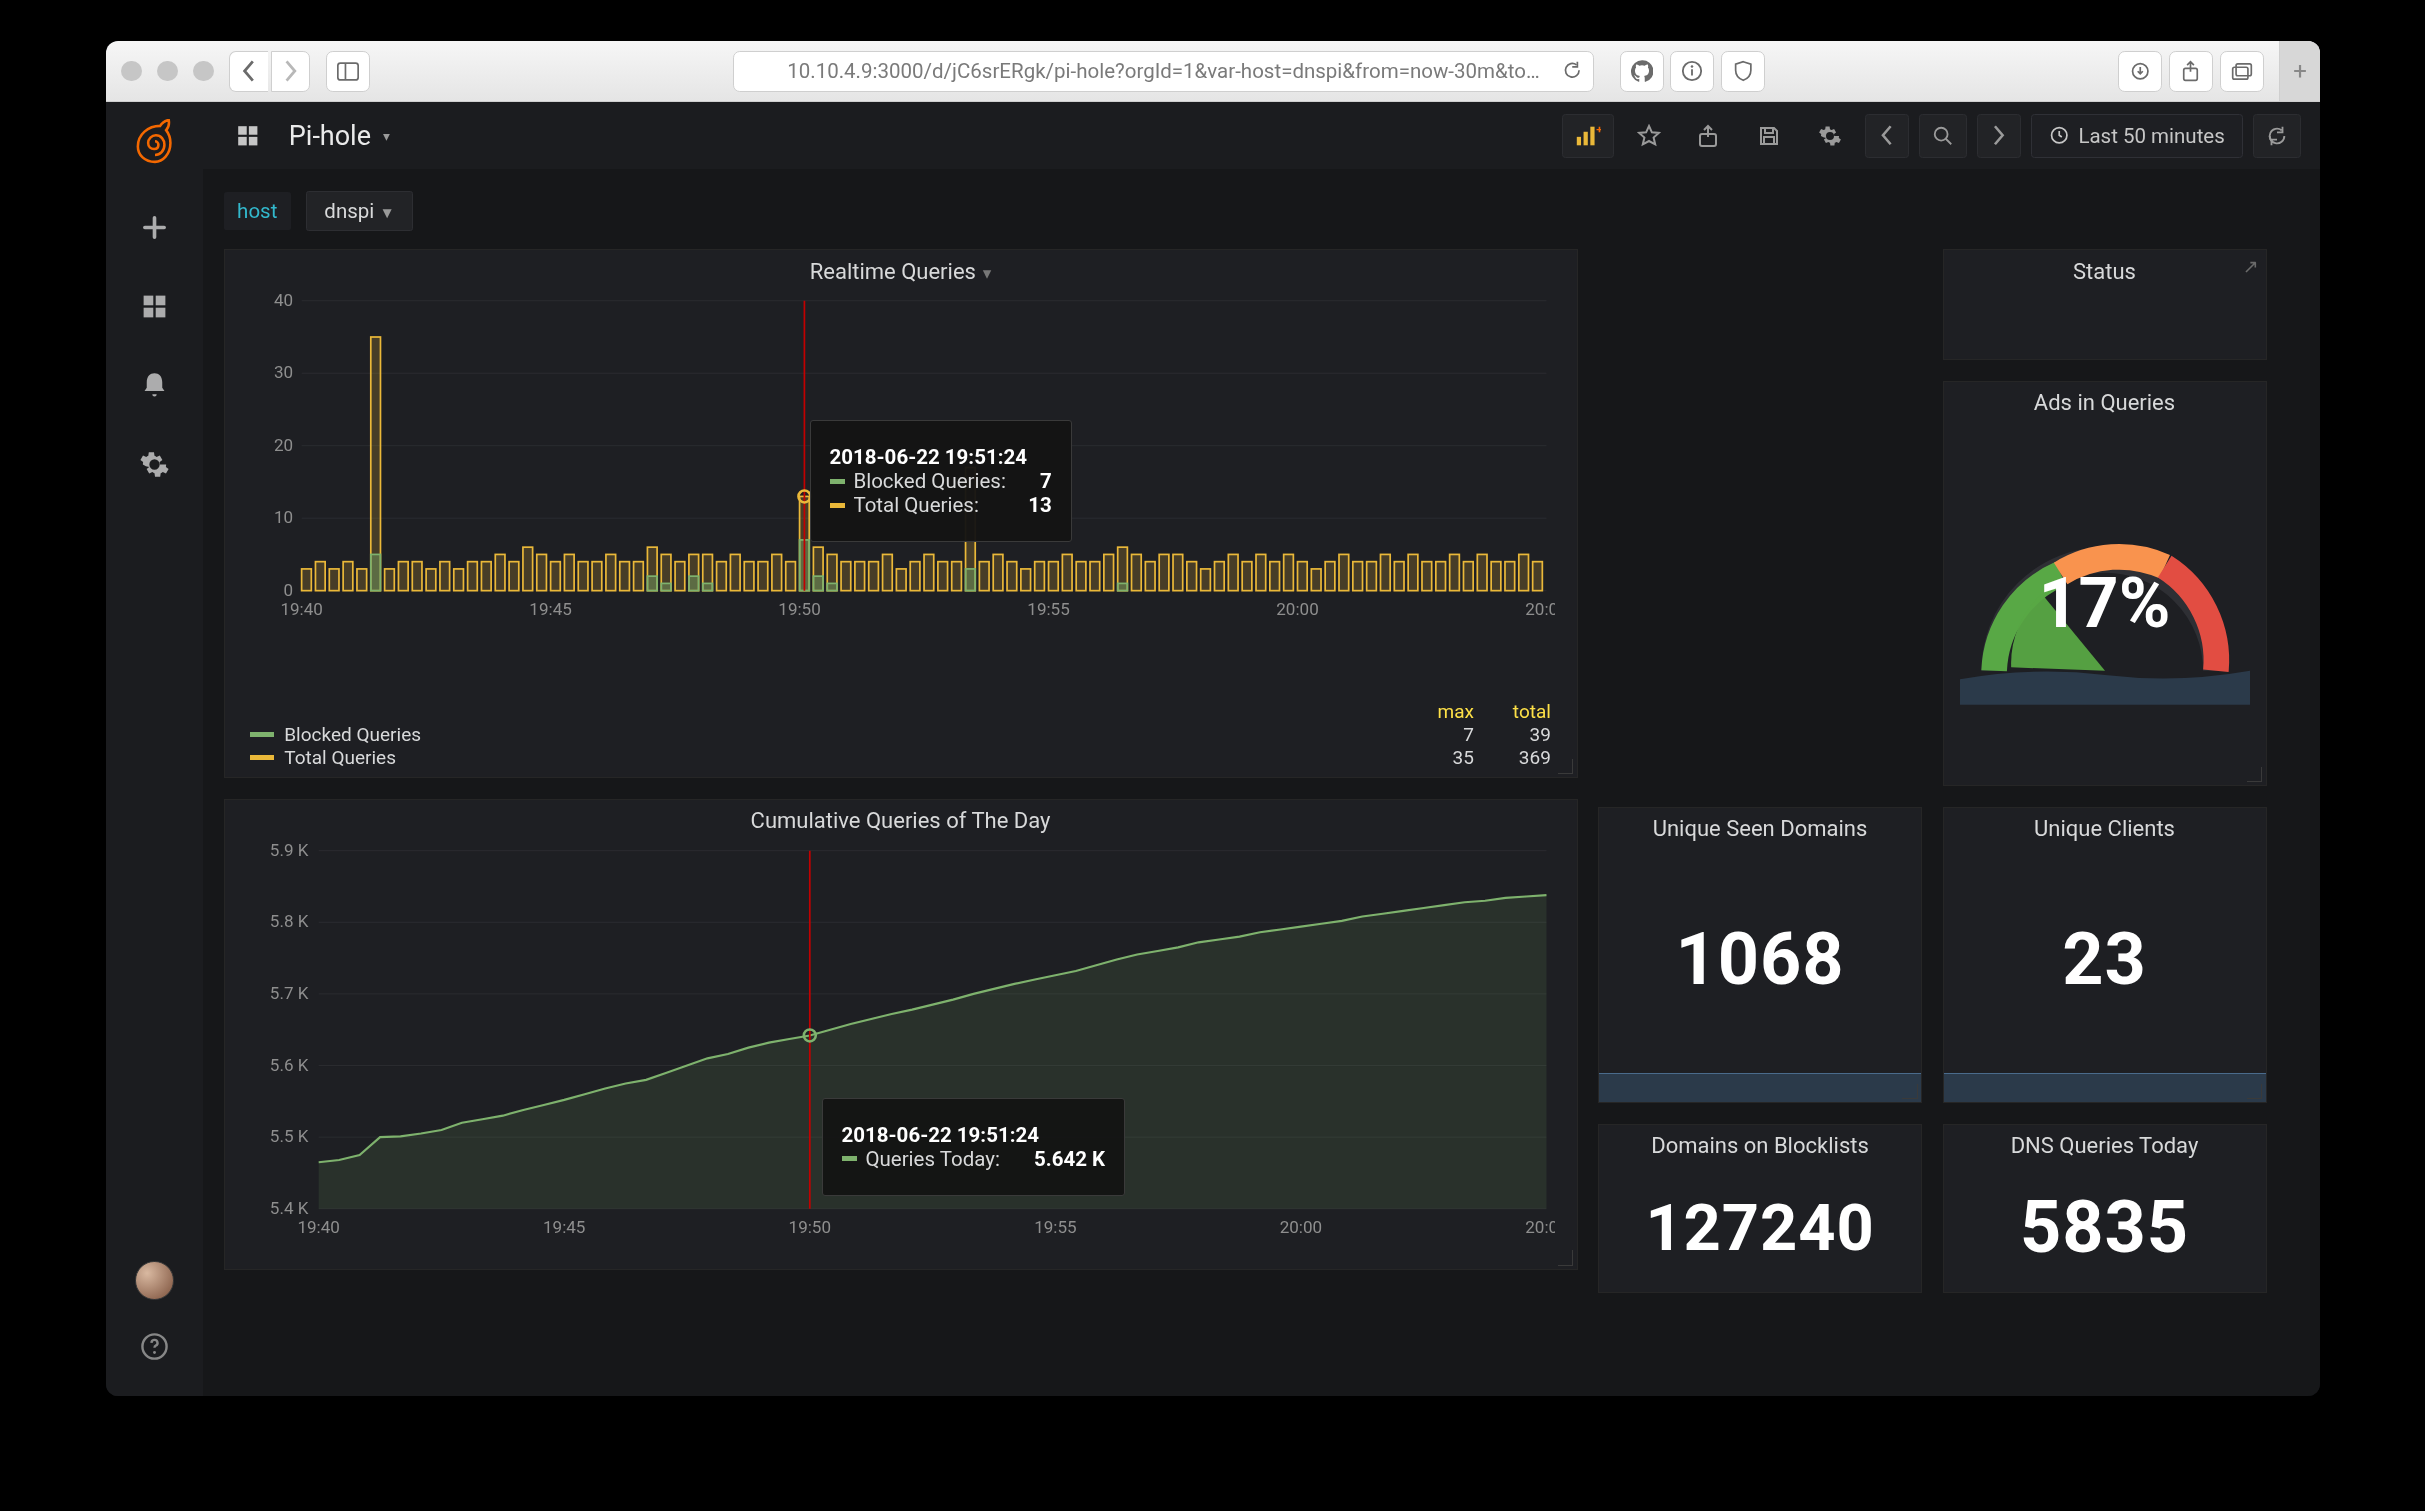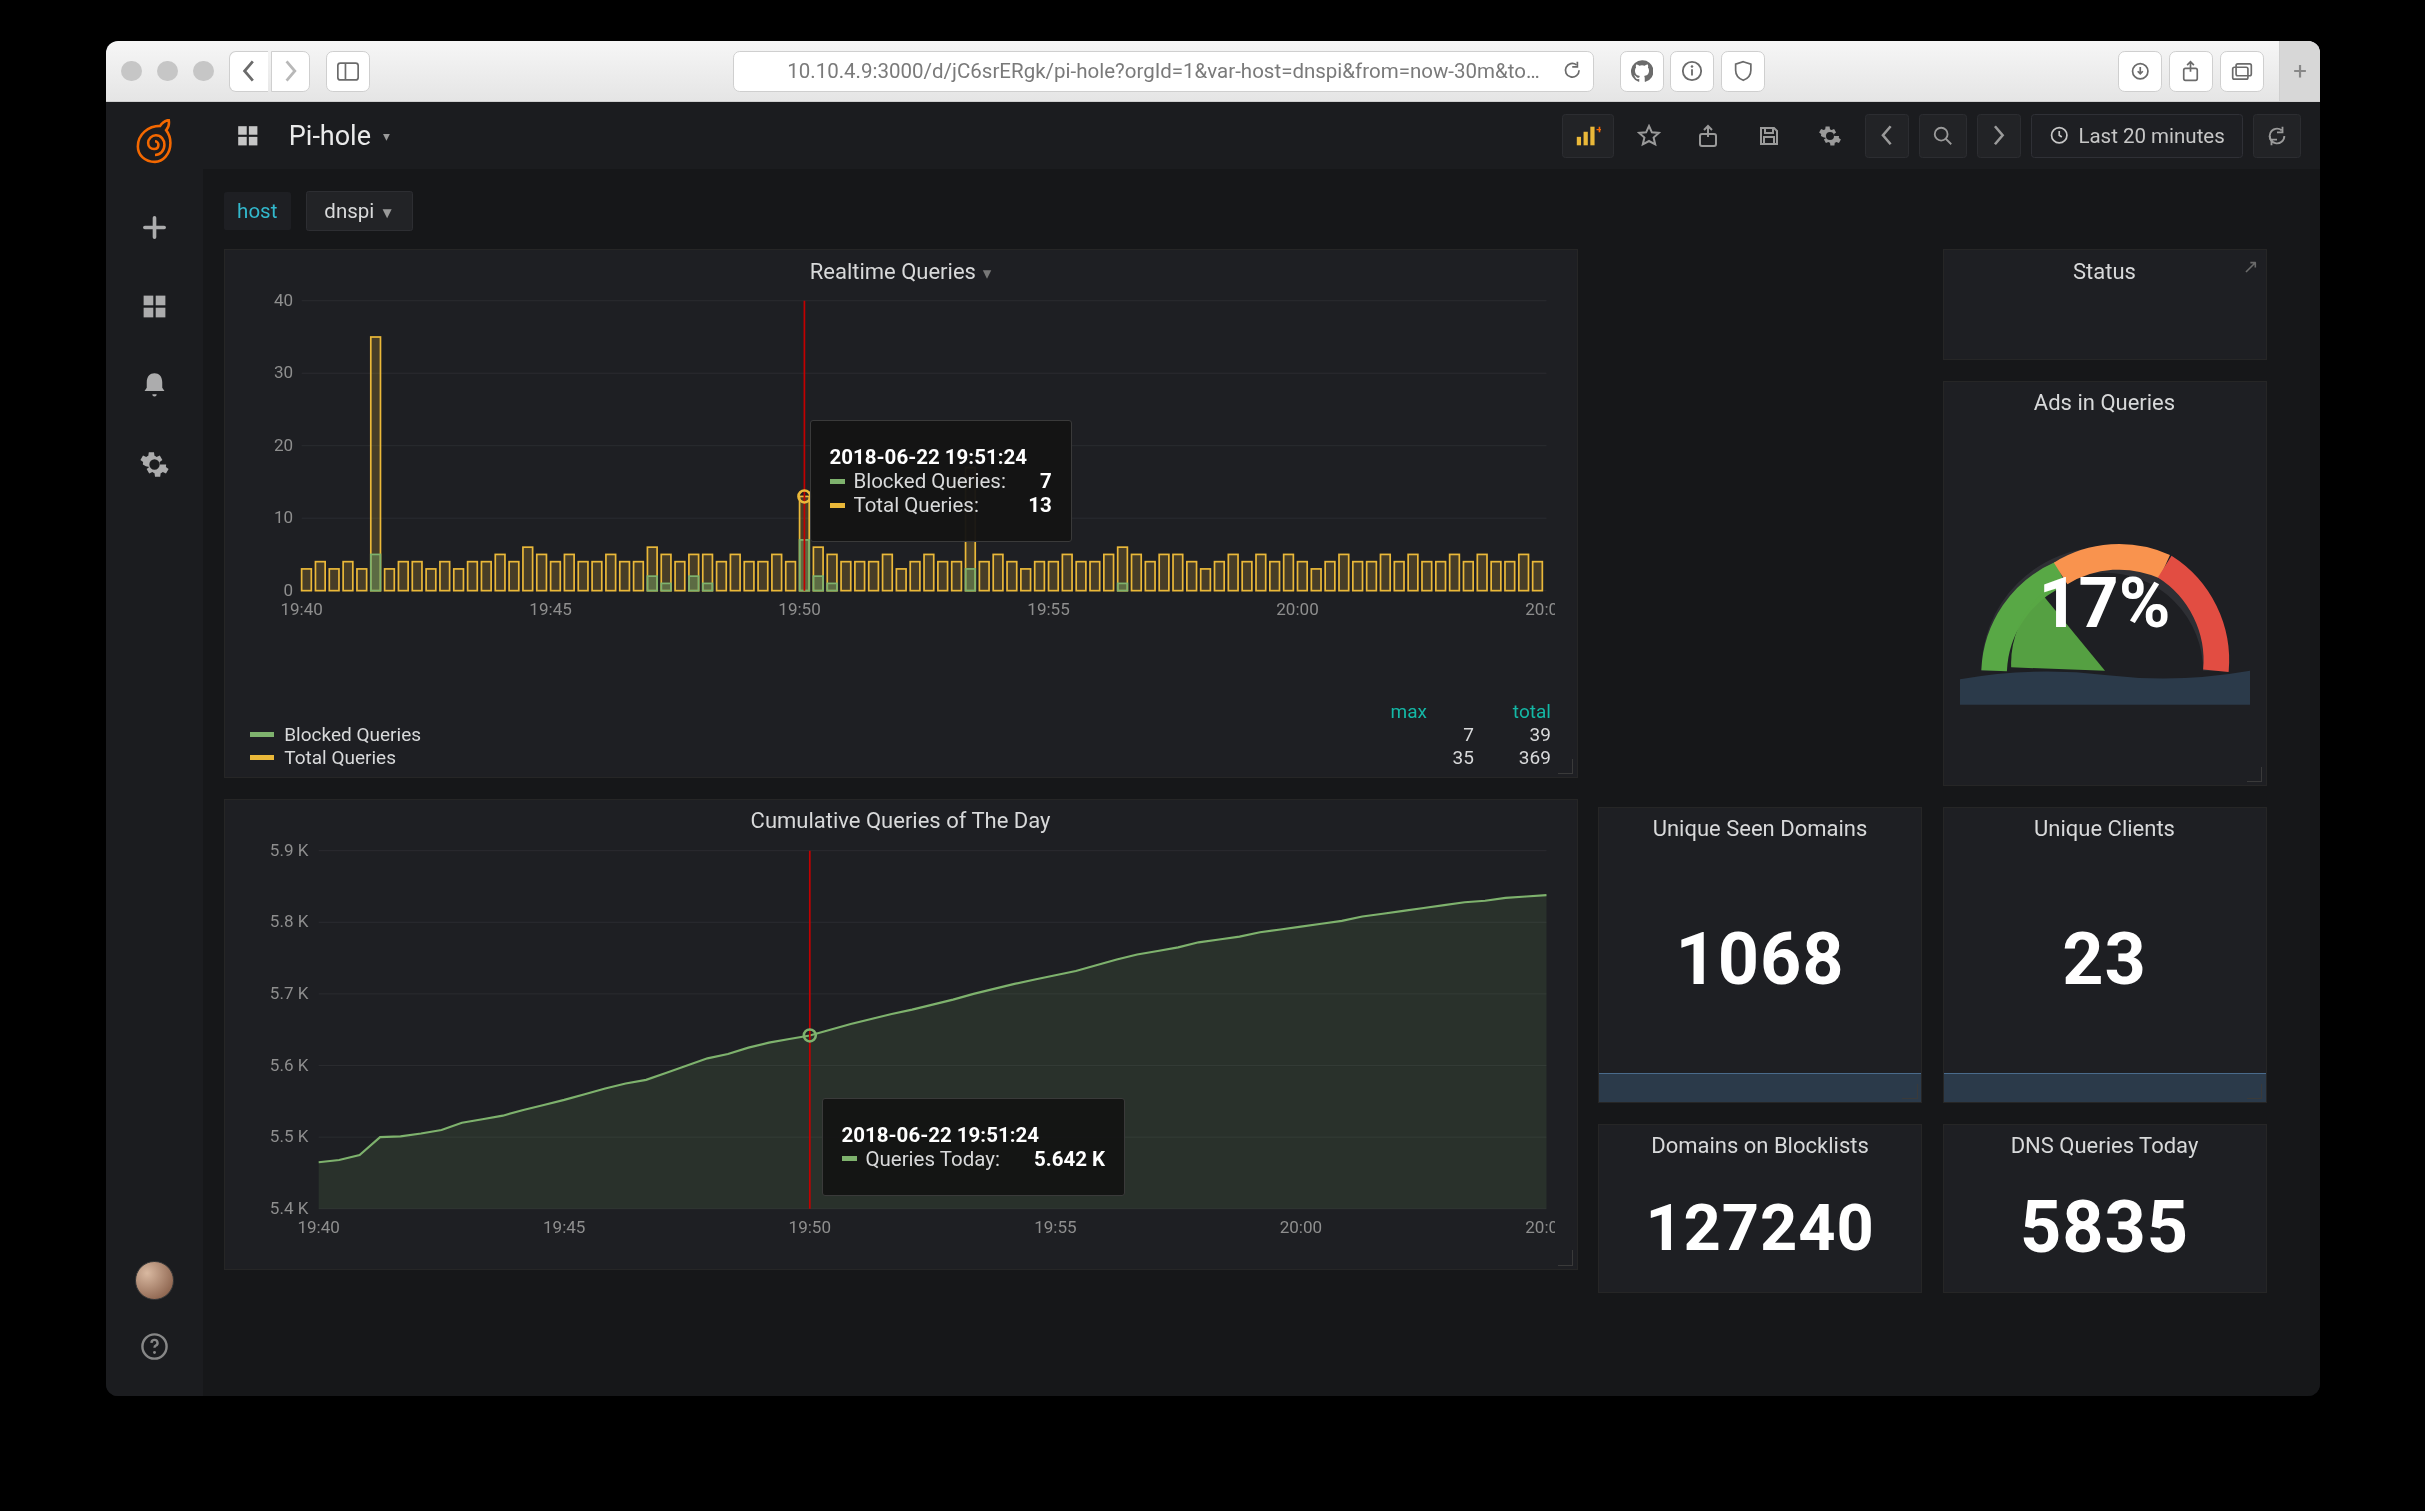--- a/index.html
+++ b/index.html
@@ -68,21 +68,21 @@
   
   .status-word { font-size:41px; color:#fff; font-weight:600; }
   .popout-link { position:absolute; right:6.8px; top:5.1px; color:#6b6b6b; font-size:19px; }
 
   
   .chart-area { flex:1; position:relative; margin: 3.4px 20.5px 6.8px 34px; }
   .chart-legend-table { display:flex; flex-direction:column; padding: 5.1px 25.6px 8.5px 25.6px; font-size:19px; }
   .legend-row { display:flex; align-items:center; }
   .legend-swatch { width:24px; height:5.1px; margin-right:10.2px; }
   .legcol-max, .legcol-total { width:77px; text-align:right; }
-  .leghead { color:#14b8a6;gap:47px; }
+  .leghead { color:#fde047; }
 
   .tooltip-box { position:absolute; background:rgba(20,20,20,0.96); border:0.9px solid #3a3a3a; border-radius:3px; padding:24px 19px; font-size:20.5px; color:#d8d9da; z-index:5; }
   .tooltip-box .tt-row { display:flex; align-items:center; gap:8.5px; }
   .tooltip-box .tt-val { margin-left:auto; font-weight:700; color:#fff; padding-left:25.6px; }
 
   svg text { font-family:inherit; }
   .axis-text { fill:#8e8e8e; font-size:20px; }
   .grid-line { stroke:#2d2e33; stroke-width:1; }
   .hover-line { stroke:#c30000; stroke-width:2; }
   .line-series { fill:none; stroke-width:2.5; }
@@ -277,21 +277,21 @@
           <div class="tb-btn">
             <svg width="13.6" height="20.5" viewBox="0 0 10 16">
                 <path d="M2 1 L8 8 L2 15" fill="none" stroke="#9a9a9a" stroke-width="2"></path>
               </svg>
           </div>
           <div class="time-pick">
             <svg width="20.5" height="20.5" viewBox="0 0 24 24">
                 <circle cx="12" cy="12" r="9" fill="none" stroke="#c6c6c6" stroke-width="2"></circle>
                 <path d="M12 7v5l3 2" fill="none" stroke="#c6c6c6" stroke-width="2"></path>
               </svg>
-            <span>Last 20 minutes</span>
+            <span>Last 50 minutes</span>
           </div>
           <div class="tb-btn">
             <svg width="22" height="22" viewBox="0 0 24 24">
                 <path d="M20 12a8 8 0 1 1-3-6.2M18 2v6h-6" fill="none" stroke="#9a9a9a" stroke-width="2"></path>
                 <path d="M4 12a8 8 0 0 0 3 6.2M6 22v-6h6" fill="none" stroke="#9a9a9a" stroke-width="2"></path>
               </svg>
           </div>
         </div>
 
         <div class="varbar">

